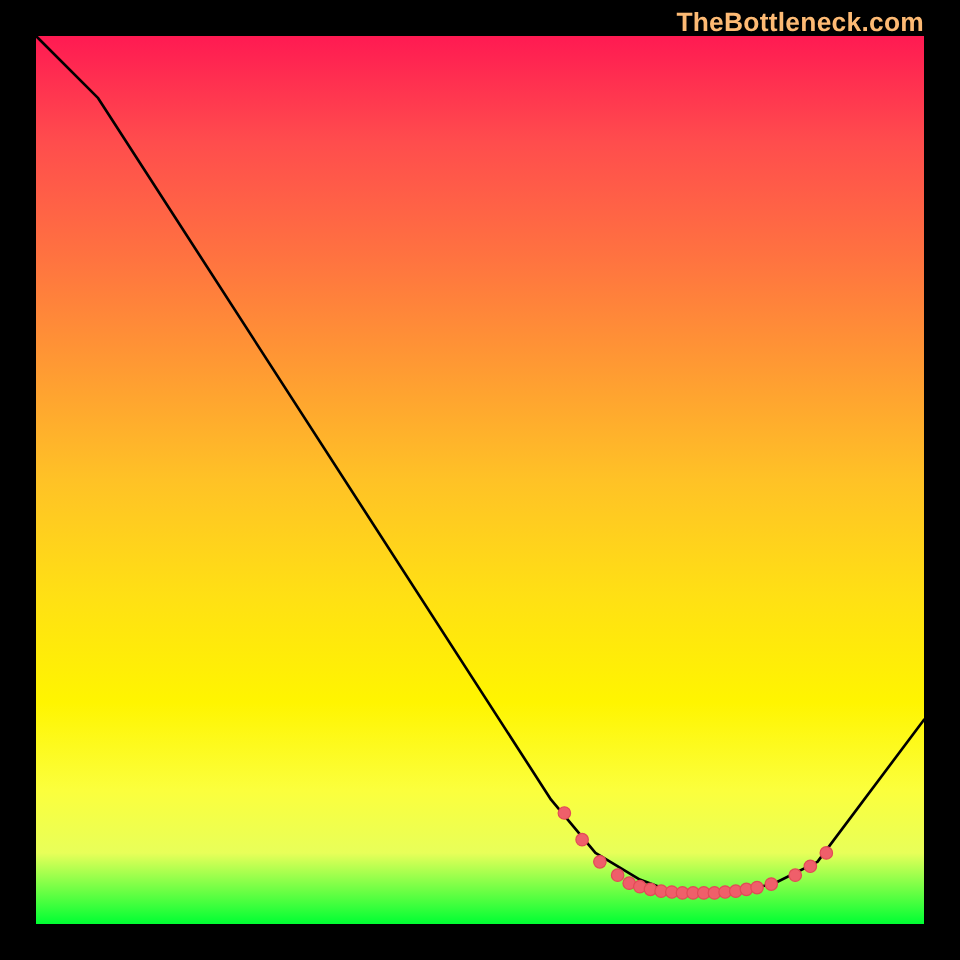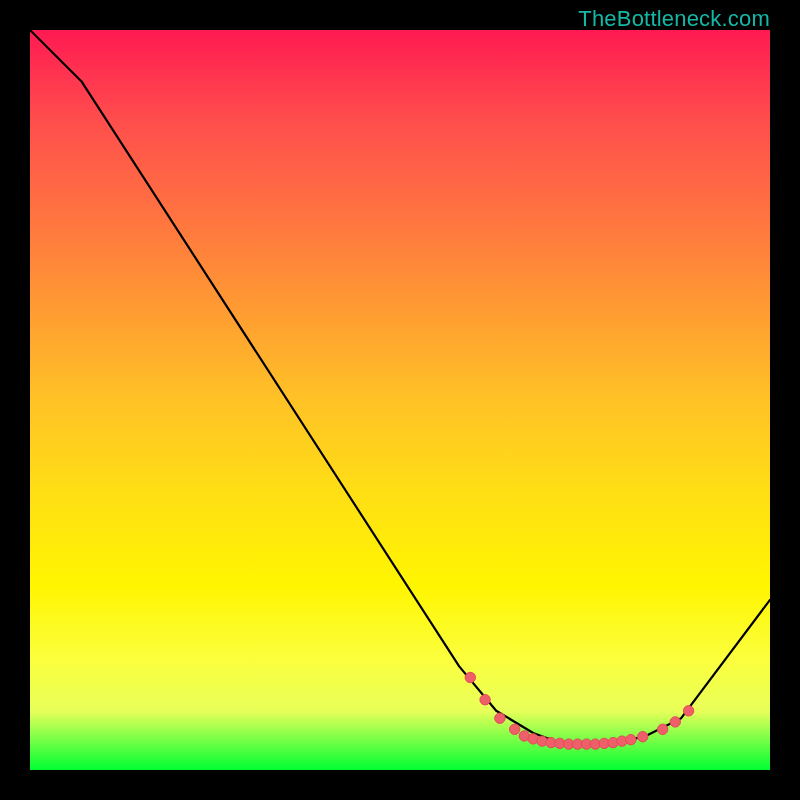--- a/index.html
+++ b/index.html
@@ -40,23 +40,23 @@
       #fff500 75%,
       #fbff3d 85%,
       #e8ff59 92%,
       #00ff33 100%
     );
   }
   .watermark {
     position: absolute;
     top: 6px;
     right: 30px;
-    color: #14b8a6;
+    color: #fdba74;
     font-size: 22px;
-    font-weight: 400;
+    font-weight: 700;
     letter-spacing: 0.2px;
   }
   svg.curve {
     position: absolute;
     inset: 0;
     width: 740px;
     height: 740px;
     overflow: visible;
   }
 </style>

